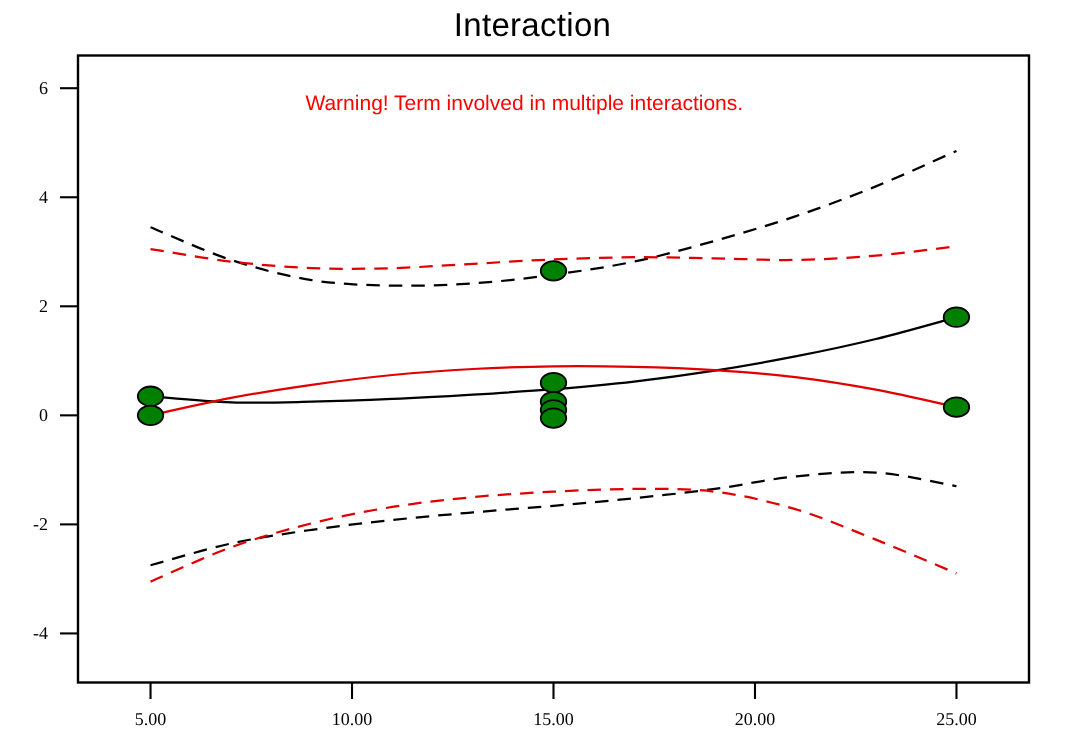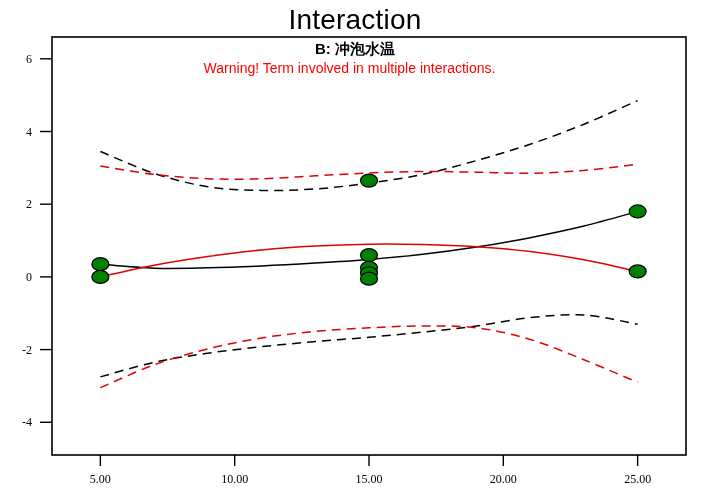--- a/index.html
+++ b/index.html
@@ -4,42 +4,41 @@
 <style>
   html,body{margin:0;padding:0;}
   body{
     width:710px;height:490px;background:#ffffff;
     font-family:"Liberation Sans", sans-serif;
     overflow:hidden;position:relative;
   }
   #root{position:absolute;inset:0;}
   .chart-title{
     position:absolute;left:0;right:0;top:4px;text-align:center;
-    font-size:28px;color:#000;letter-spacing:.2px;
+    font-size:22px;color:#000;letter-spacing:.2px;
   }
   .subtitle{
     position:absolute;left:0;right:0;top:40px;text-align:center;
     font-size:15px;color:#000;font-weight:bold;
   }
   .warning{
     position:absolute;left:0;right:11px;top:60px;text-align:center;
     font-size:14px;color:#ff0000;
   }
   svg{position:absolute;left:0;top:0;}
   .ytick-label,.xtick-label{
     font-family:"Liberation Serif", serif;font-size:12px;fill:#000;
   }
 </style>
 </head>
 <body>
 
 <div id="root">
 
   <div class="chart-title">Interaction</div>
-  <div class="subtitle">B: 冲泡水温</div>
   <div class="warning">Warning! Term involved in multiple interactions.</div>
 
   <svg id="plot" width="710" height="490">
     <g id="frame-g">
         <rect x="52" y="37" width="634" height="418" fill="none" stroke="#000000" stroke-width="1.6"></rect>
       </g>
     <g id="yticks-g">
         <line x1="40" y1="58.80869565217387" x2="52" y2="58.80869565217387" stroke="#000" stroke-width="1.4"></line>
         <text x="32" y="62.80869565217387" text-anchor="end" class="ytick-label">6</text>
         <line x1="40" y1="131.50434782608693" x2="52" y2="131.50434782608693" stroke="#000" stroke-width="1.4"></line>

